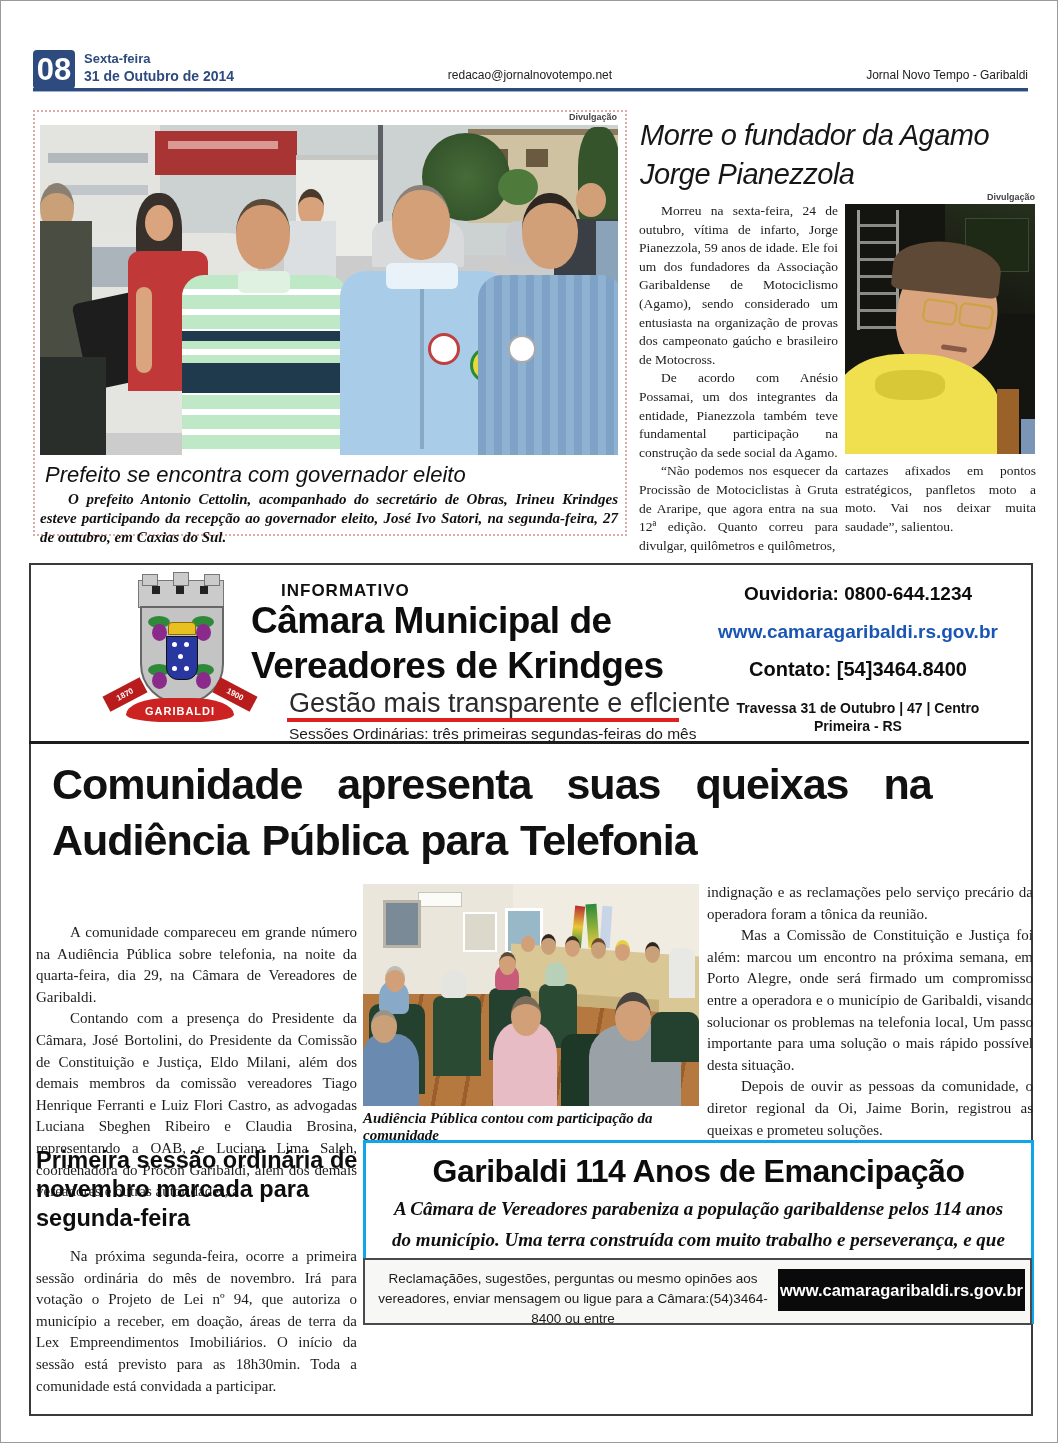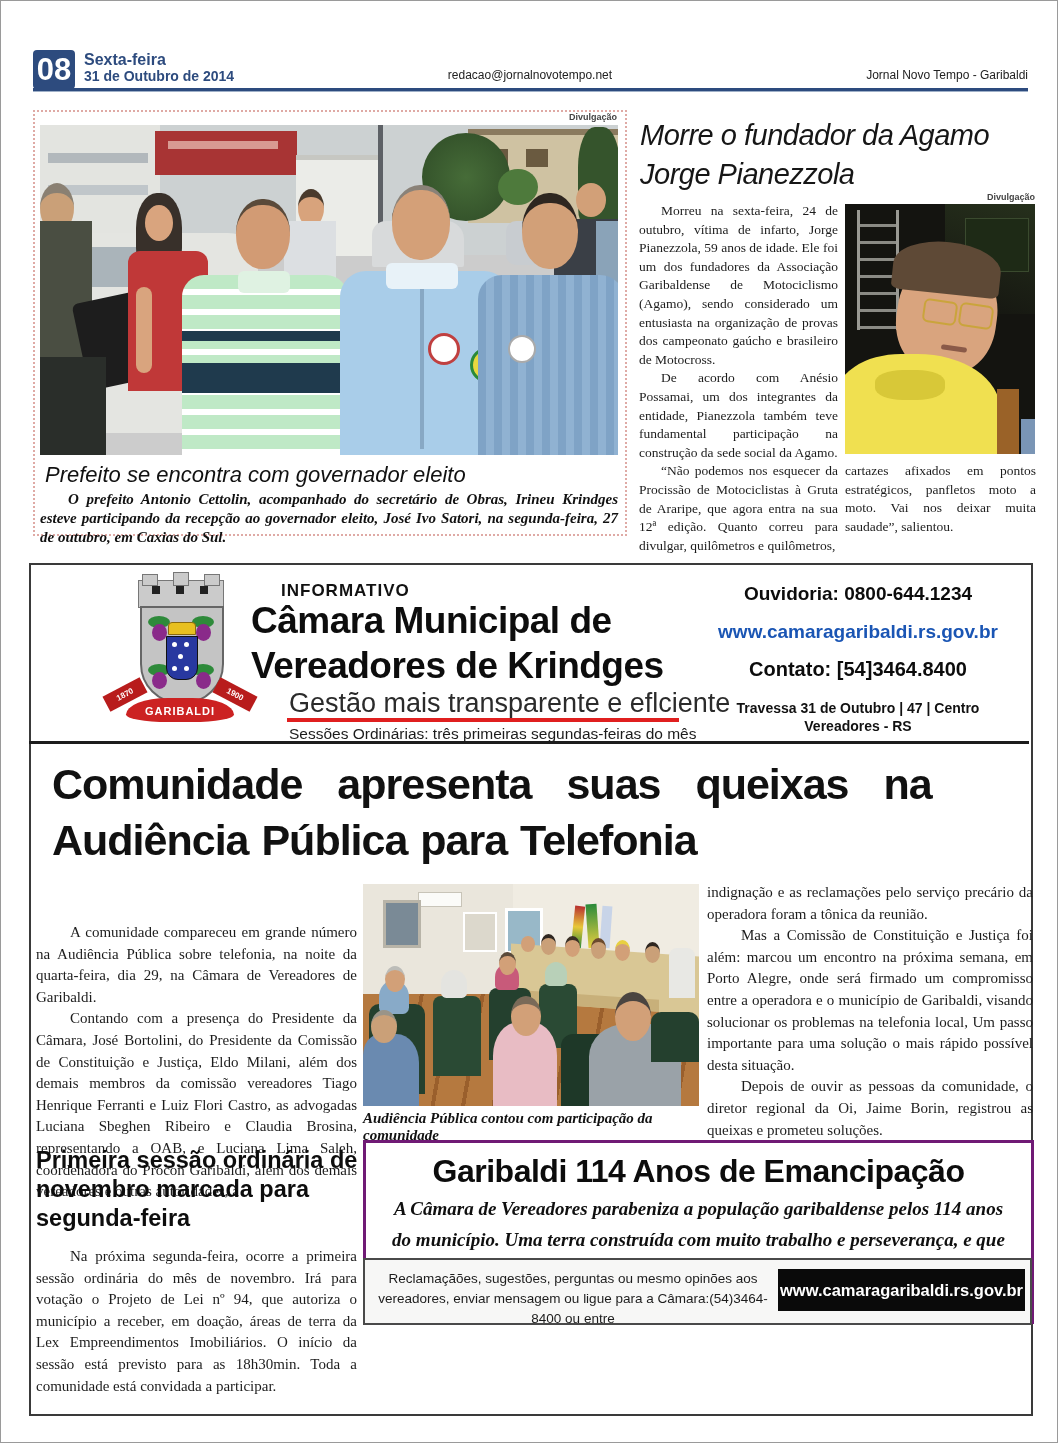--- a/index.html
+++ b/index.html
@@ -3,21 +3,21 @@
 <meta charset="utf-8">
 <style>
   html,body{margin:0;padding:0;background:#888;}
   #page{position:relative;width:1058px;height:1443px;background:#fff;margin:0 auto;
         font-family:"Liberation Sans",sans-serif;color:#1a1a1a;overflow:hidden;
         box-shadow:inset 0 0 0 1px #9a9a9a;}
   .abs{position:absolute;}
   
   .hdr-num{left:33px;top:50px;width:42px;height:39px;background:#2d4b7e;color:#fff;
            font-size:31px;font-weight:bold;text-align:center;line-height:39px;border-radius:4px;}
-  .hdr-day{left:84px;top:51px;font-size:16px;color:#2d4b7e;font-weight:bold;}
+  .hdr-day{left:84px;top:51px;font-size:13px;color:#2d4b7e;font-weight:bold;}
   .hdr-date{left:84px;top:68px;font-size:14px;color:#2d4b7e;font-weight:bold;}
   .hdr-mail{left:380px;top:68px;width:300px;text-align:center;font-size:12px;color:#222;}
   .hdr-paper{left:760px;top:68px;width:268px;text-align:right;font-size:12px;color:#222;}
   .hdr-rule{left:33px;top:88px;width:995px;height:3px;background:#2d4b7e;border-bottom:1px solid #9fb0c8;}
   
   .dotbox{left:33px;top:110px;width:590px;height:422px;border:2px dotted #dfaaa5;}
   .credit{font-size:9px;font-weight:bold;color:#444;}
   .photo{overflow:hidden;background:#ccc;}
   .cap-title{font-size:22px;font-style:italic;color:#111;}
   .cap-body{font-family:"Liberation Serif",serif;font-size:15px;font-weight:bold;font-style:italic;
@@ -54,21 +54,21 @@
   .col p{text-indent:34px;}
   .col p.noind{text-indent:0;}
   .col-left{left:36px;top:882px;width:321px;margin-top:40px;}
   .col-right{left:707px;top:882px;width:326px;}
   .mid-cap{left:363px;top:1110px;width:336px;font-family:"Liberation Serif",serif;
            font-size:15px;font-weight:bold;font-style:italic;color:#111;}
   .sub-head{left:36px;top:1146px;width:322px;font-size:23.5px;font-weight:bold;line-height:29px;color:#0d0d0d;}
   .sub-par{left:36px;top:1246px;width:321px;font-size:15px;line-height:21.6px;}
   .sub-par p{text-indent:34px;margin:0;}
   
-  .anni{left:363px;top:1140px;width:665px;height:178px;border:3px solid #701a75;}
+  .anni{left:363px;top:1140px;width:665px;height:178px;border:3px solid #0ea5e9;}
   .anni-title{margin:10px 0 4px;text-align:center;font-size:32px;font-weight:bold;color:#0c0c0c;letter-spacing:-0.5px;}
   .anni-body{margin:4px 26px 0;font-family:"Liberation Serif",serif;font-size:19px;font-weight:bold;
              font-style:italic;line-height:30.5px;text-align:center;color:#0f0f0f;}
   
   .fbar{left:363px;top:1258px;width:665px;height:63px;border:2px solid #4a4a4a;background:#f7f7f6;}
   .fbar-text{position:absolute;left:6px;top:9px;width:404px;font-size:13.5px;line-height:20px;
              text-align:center;color:#1c1c1c;}
   .fbar-site{position:absolute;left:413px;top:9px;width:247px;height:42px;background:#0a0a0a;color:#fff;
              font-size:16.5px;font-weight:bold;text-align:center;line-height:42px;}
   .ph{position:absolute;}
@@ -209,21 +209,21 @@
     <div>Vereadores de Krindges</div>
   </div>
   <div class="abs slogan">Gestão mais transparente e eflciente</div>
   <div class="abs redline"></div>
   <div class="abs sessions">Sessões Ordinárias: três primeiras segundas-feiras do mês</div>
   <div class="abs cam-right">
     <p class="l1">Ouvidoria: 0800-644.1234</p>
     <p class="l2">www.camaragaribaldi.rs.gov.br</p>
     <p class="l3">Contato: [54]3464.8400</p>
     <p class="l4">Travessa 31 de Outubro | 47 | Centro</p>
-    <p class="l4">Vereadores - RS</p>
+    <p class="l4">Primeira - RS</p>
   </div>
 
   <div class="abs mh1">Comunidade apresenta suas queixas na</div>
   <div class="abs mh2">Audiência Pública para Telefonia</div>
 
   <div class="abs col col-left serif">
     <p>A comunidade compareceu em grande número na Audiência Pública sobre telefonia, na noite da quarta-feira, dia 29, na Câmara de Vereadores de Garibaldi.</p>
     <p>Contando com a presença do Presidente da Câmara, José Bortolini, do Presidente da Comissão de Constituição e Justiça, Eldo Milani, além dos demais membros da comissão vereadores Tiago Henrique Ferranti e Luiz Flori Castro, as advogadas Luciana Sbeghen Ribeiro e Claudia Brosina, representando a OAB, e Luciana Lima Saleh, coordenadora do Procon Garibaldi, além dos demais vereadores e outras autoridades, a</p>
   </div>
 

